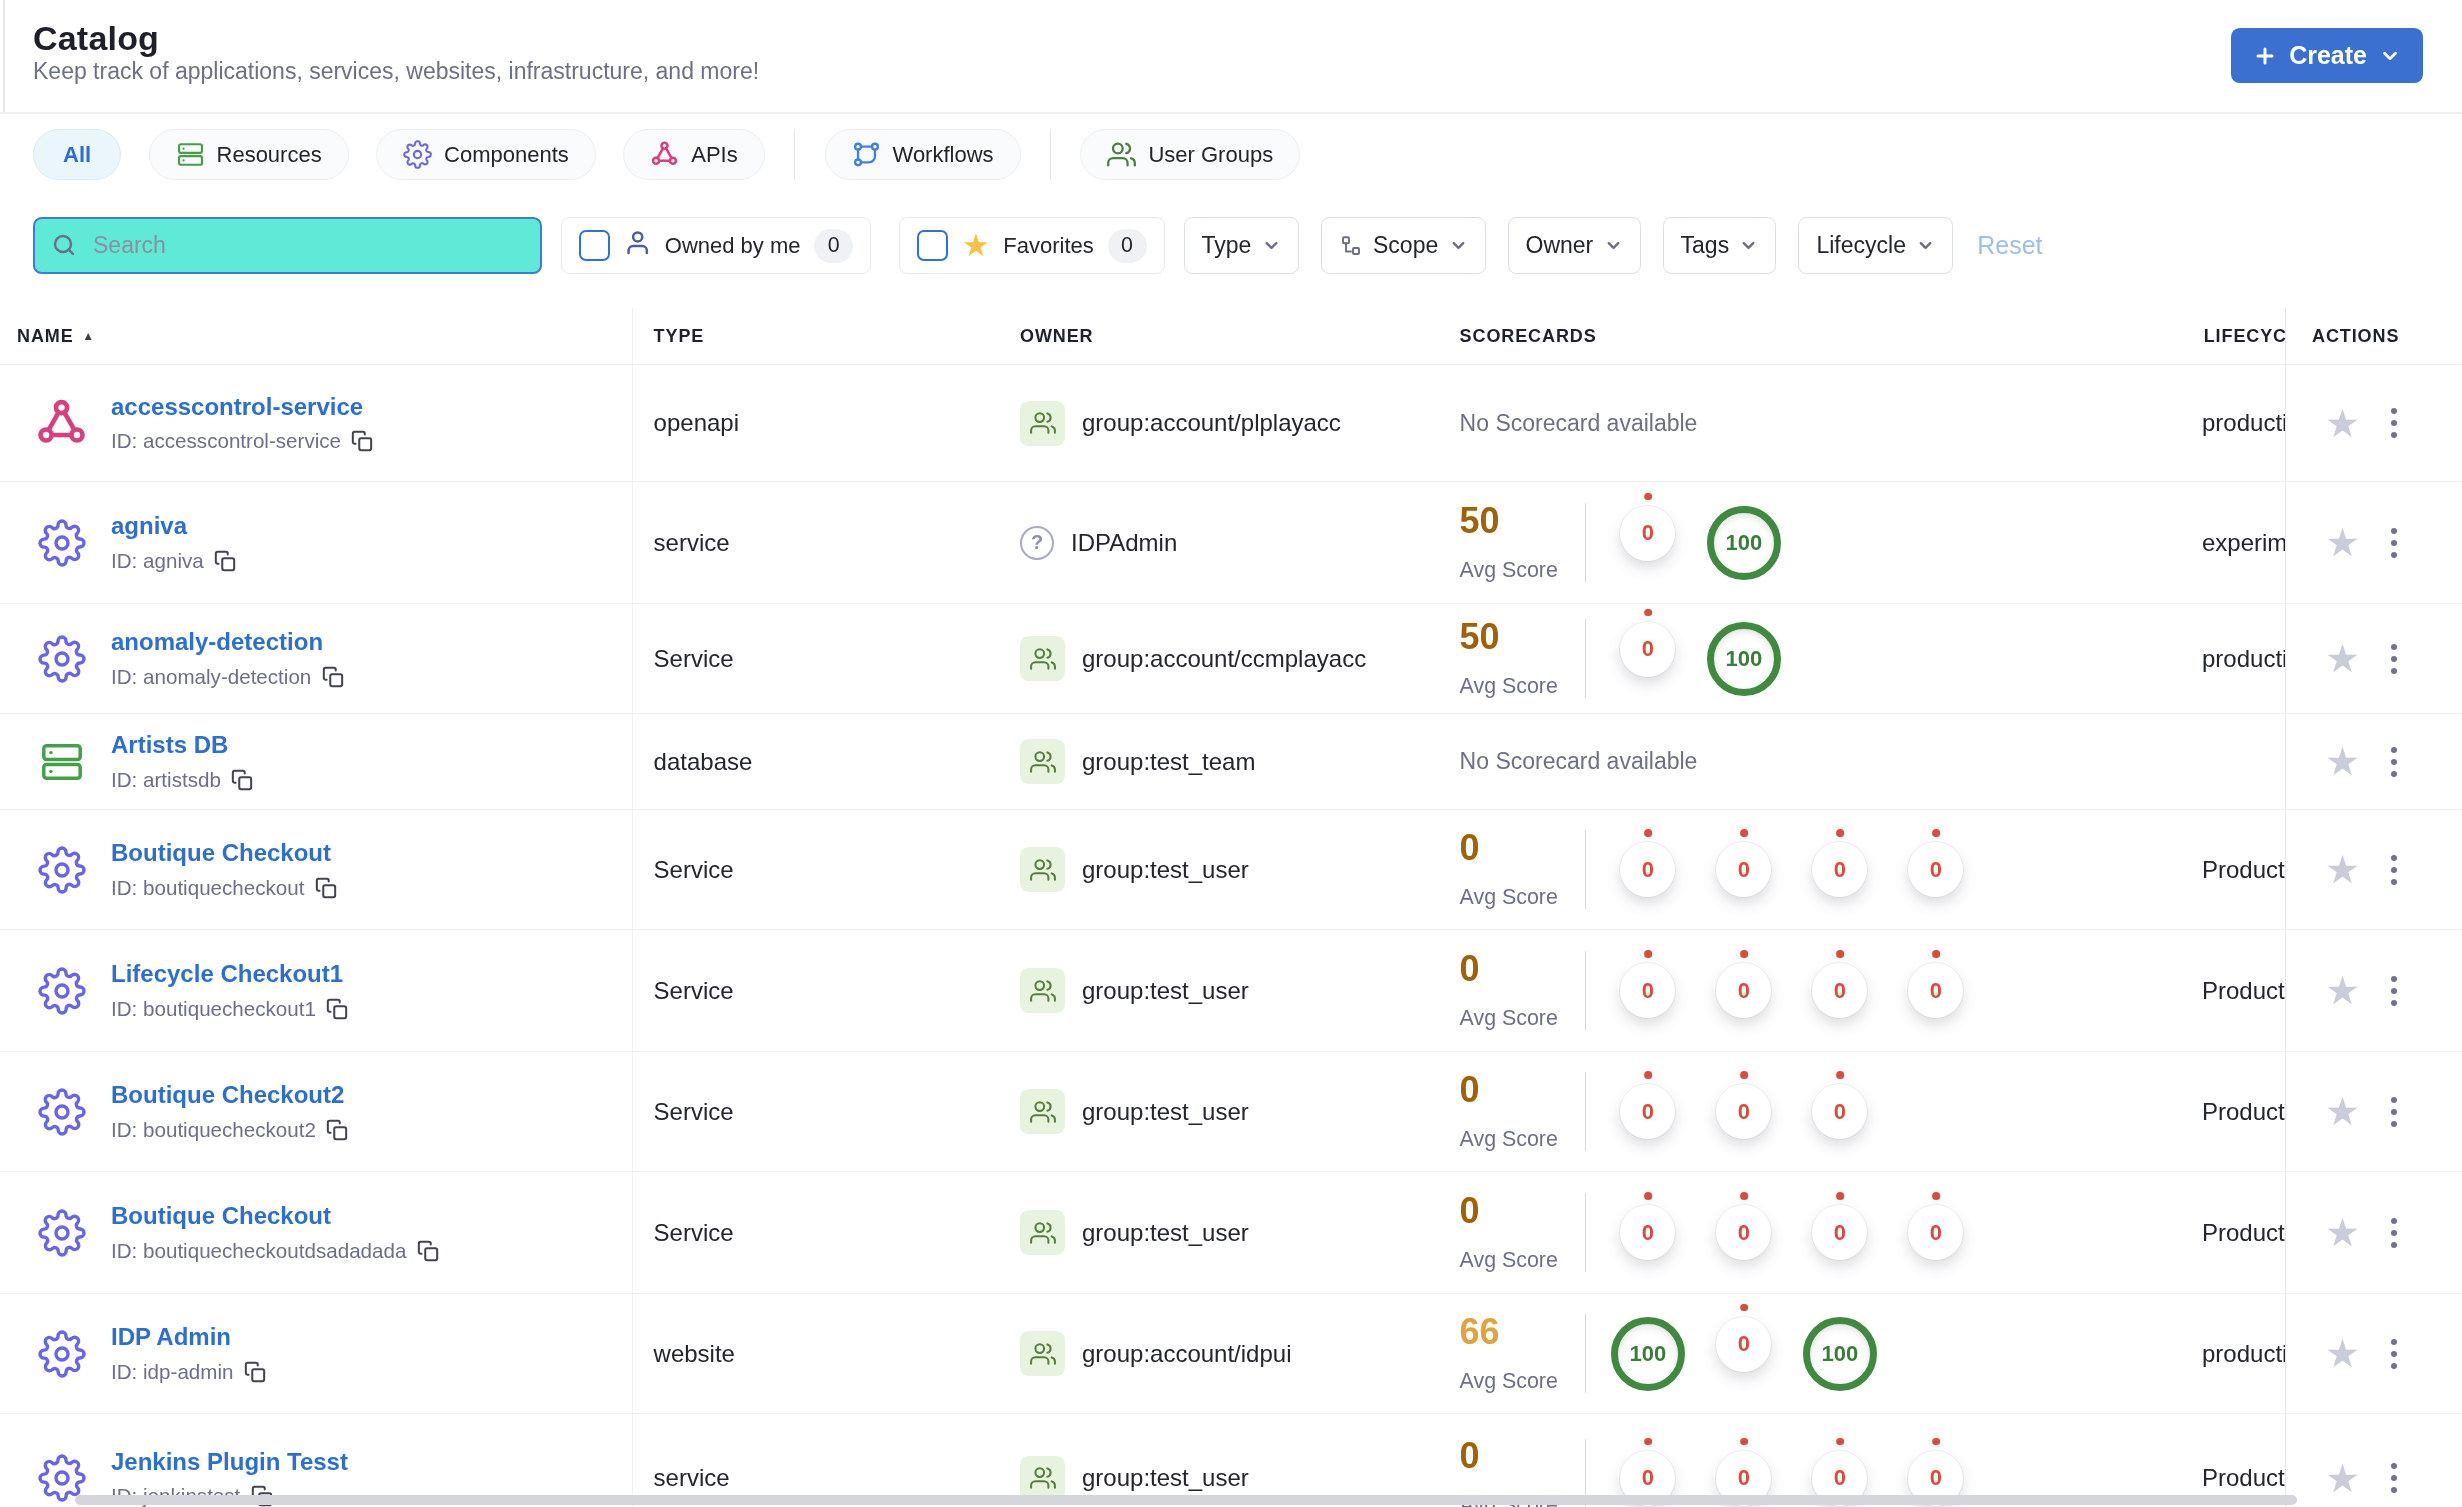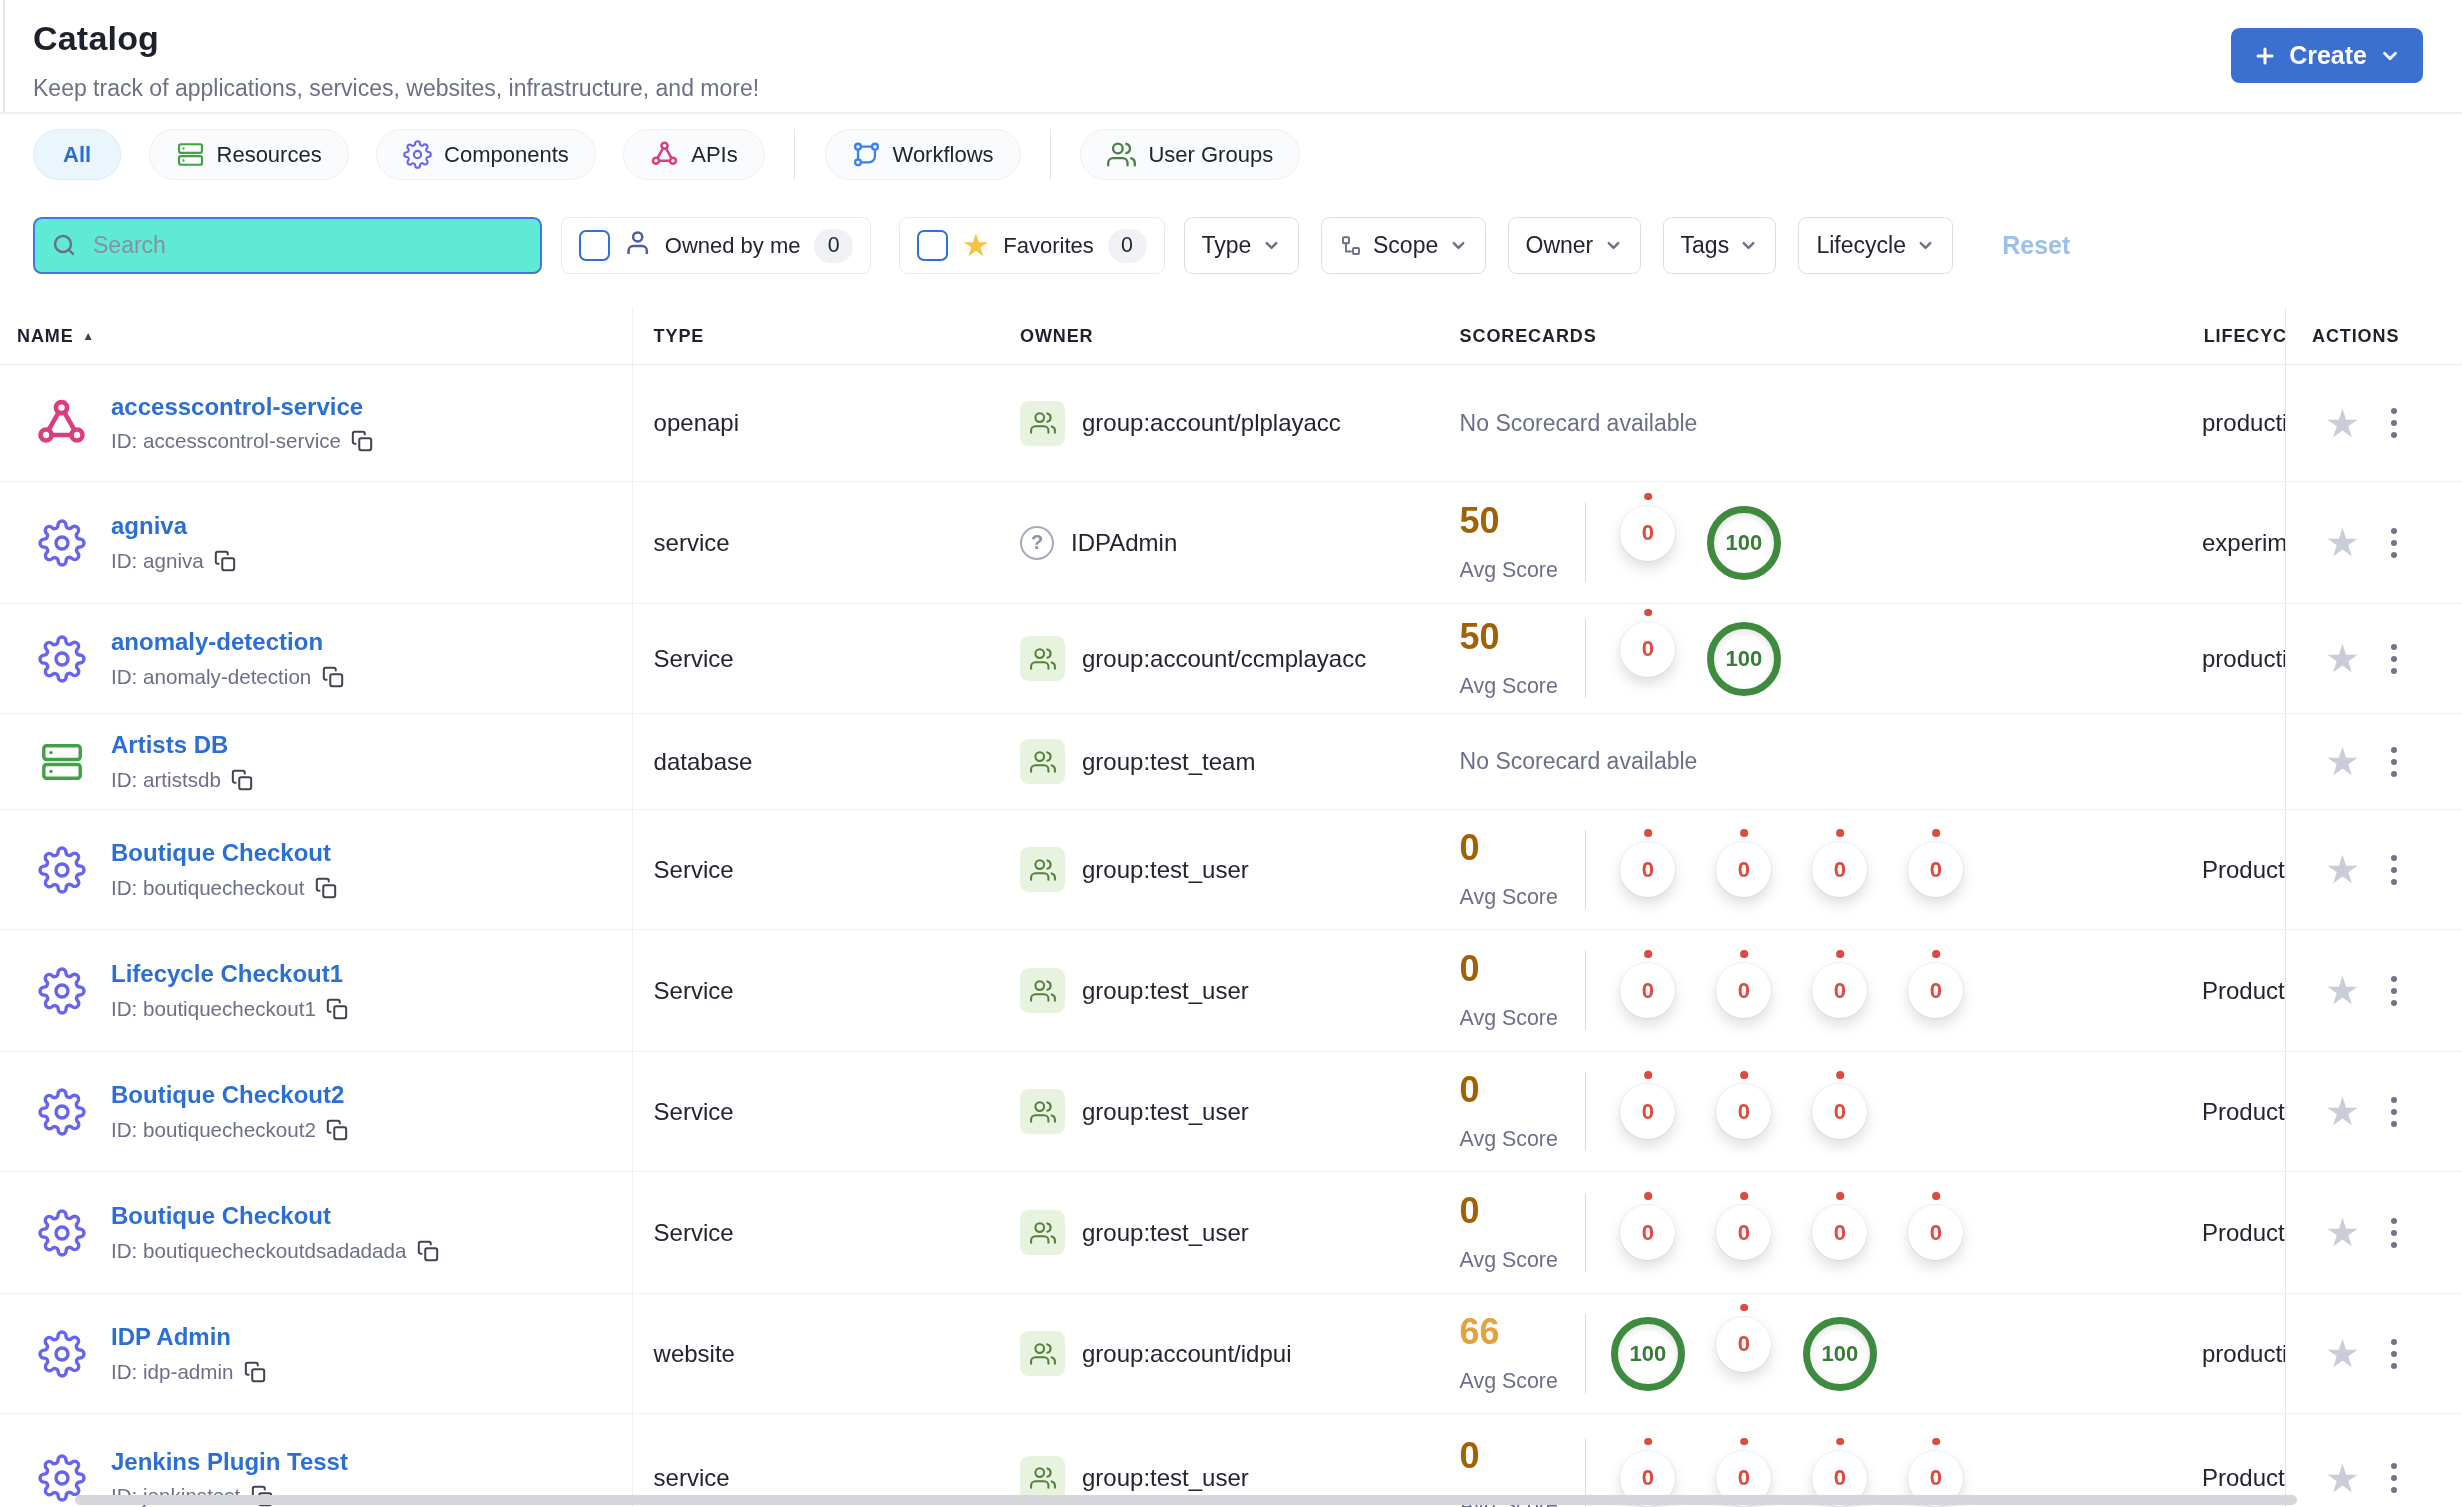--- a/index.html
+++ b/index.html
@@ -3,21 +3,21 @@
 <meta charset="utf-8">
 <style>
   *{margin:0;padding:0;box-sizing:border-box}
   html,body{width:2462px;height:1507px;overflow:hidden;background:#fff;
     font-family:"Liberation Sans","DejaVu Sans",sans-serif;color:#23252F}
   #app{position:relative;width:2462px;height:1507px;background:#fff}
 
   .edge-line{position:absolute;left:3.4px;top:0;width:1.7px;height:112px;background:#E6E7EC}
   .page-header{position:absolute;top:19px;left:33px}
   .page-title{font-size:34px;font-weight:700;color:#1E212B;letter-spacing:0.2px}
-  .page-subtitle{margin-top:17px;font-size:23px;color:#6C6F8A}
+  .page-subtitle{font-size:23px;color:#6C6F8A}
   .top-divider{position:absolute;top:112px;left:0;width:2462px;height:1.7px;background:#EEEFF3}
 
   .create-btn{position:absolute;top:28px;right:39px;height:55px;display:flex;align-items:center;gap:12px;
     padding:0 22px;background:#3B70D1;border-radius:8.6px;color:#fff;font-size:25px;font-weight:600;cursor:pointer}
   .create-btn .ic{display:flex}
 
   .tabs-row{position:absolute;top:129px;left:33px;display:flex;align-items:flex-end;gap:27.4px;height:51px}
   .chip{display:flex;align-items:center;gap:12px;height:51px;padding:0 26px;border-radius:26px;
     background:#FAFBFC;border:1.7px solid #EDEFF3;font-size:22px;color:#22252F;cursor:pointer;white-space:nowrap}
   .chip.active{background:#EAF6FC;border-color:#DCEBF6;color:#2B6FD4;padding:0 29px;font-weight:600}
@@ -32,21 +32,21 @@
   .search-ic{position:absolute;left:19px;top:16.3px;display:flex}
   .toggle{display:flex;align-items:center;gap:13.7px;height:57px;padding:0 17px;border:1.7px solid #E8EAEF;
     border-radius:8.6px;background:#fff;font-size:22px;cursor:pointer;white-space:nowrap}
   .checkbox{width:31px;height:31px;border:2.6px solid #2F72D3;border-radius:6.9px;background:#fff}
   .pill{min-width:39px;height:34px;border-radius:17px;background:#EFF1F4;display:flex;align-items:center;
     justify-content:center;font-size:21.4px;padding:0 10.3px;color:#22252F}
   .fav-star{font-size:31px;color:#F5C242;line-height:1}
   .dropdown{display:flex;align-items:center;gap:10.3px;height:57px;padding:0 17px;border:1.7px solid #DCDEE7;
     border-radius:8.6px;background:#fff;font-size:23px;cursor:pointer;white-space:nowrap}
   .dropdown .ic{display:flex}
-  .reset-link{font-size:25px;color:#9CC0EC;font-weight:700;margin-left:30px;cursor:pointer}
+  .reset-link{font-size:25px;color:#9CC0EC;font-weight:400;margin-left:5px;cursor:pointer}
 
   .table{position:absolute;top:308px;left:0;width:2462px}
   .thead,.trow{display:grid;grid-template-columns:633px 364px 442px 763px 83px 177px}
   .thead{height:57px;border-bottom:1.7px solid #E9EBF0}
   .th{display:flex;align-items:center;font-size:18px;font-weight:700;letter-spacing:0.9px;color:#1F222C;
     overflow:hidden;white-space:nowrap}
   .th:nth-child(1){padding-left:17px;border-right:1.7px solid #EEF0F4}
   .th:nth-child(2){padding-left:20.6px}
   .th:nth-child(3){padding-left:23px}
   .th:nth-child(4){padding-left:20.6px}

